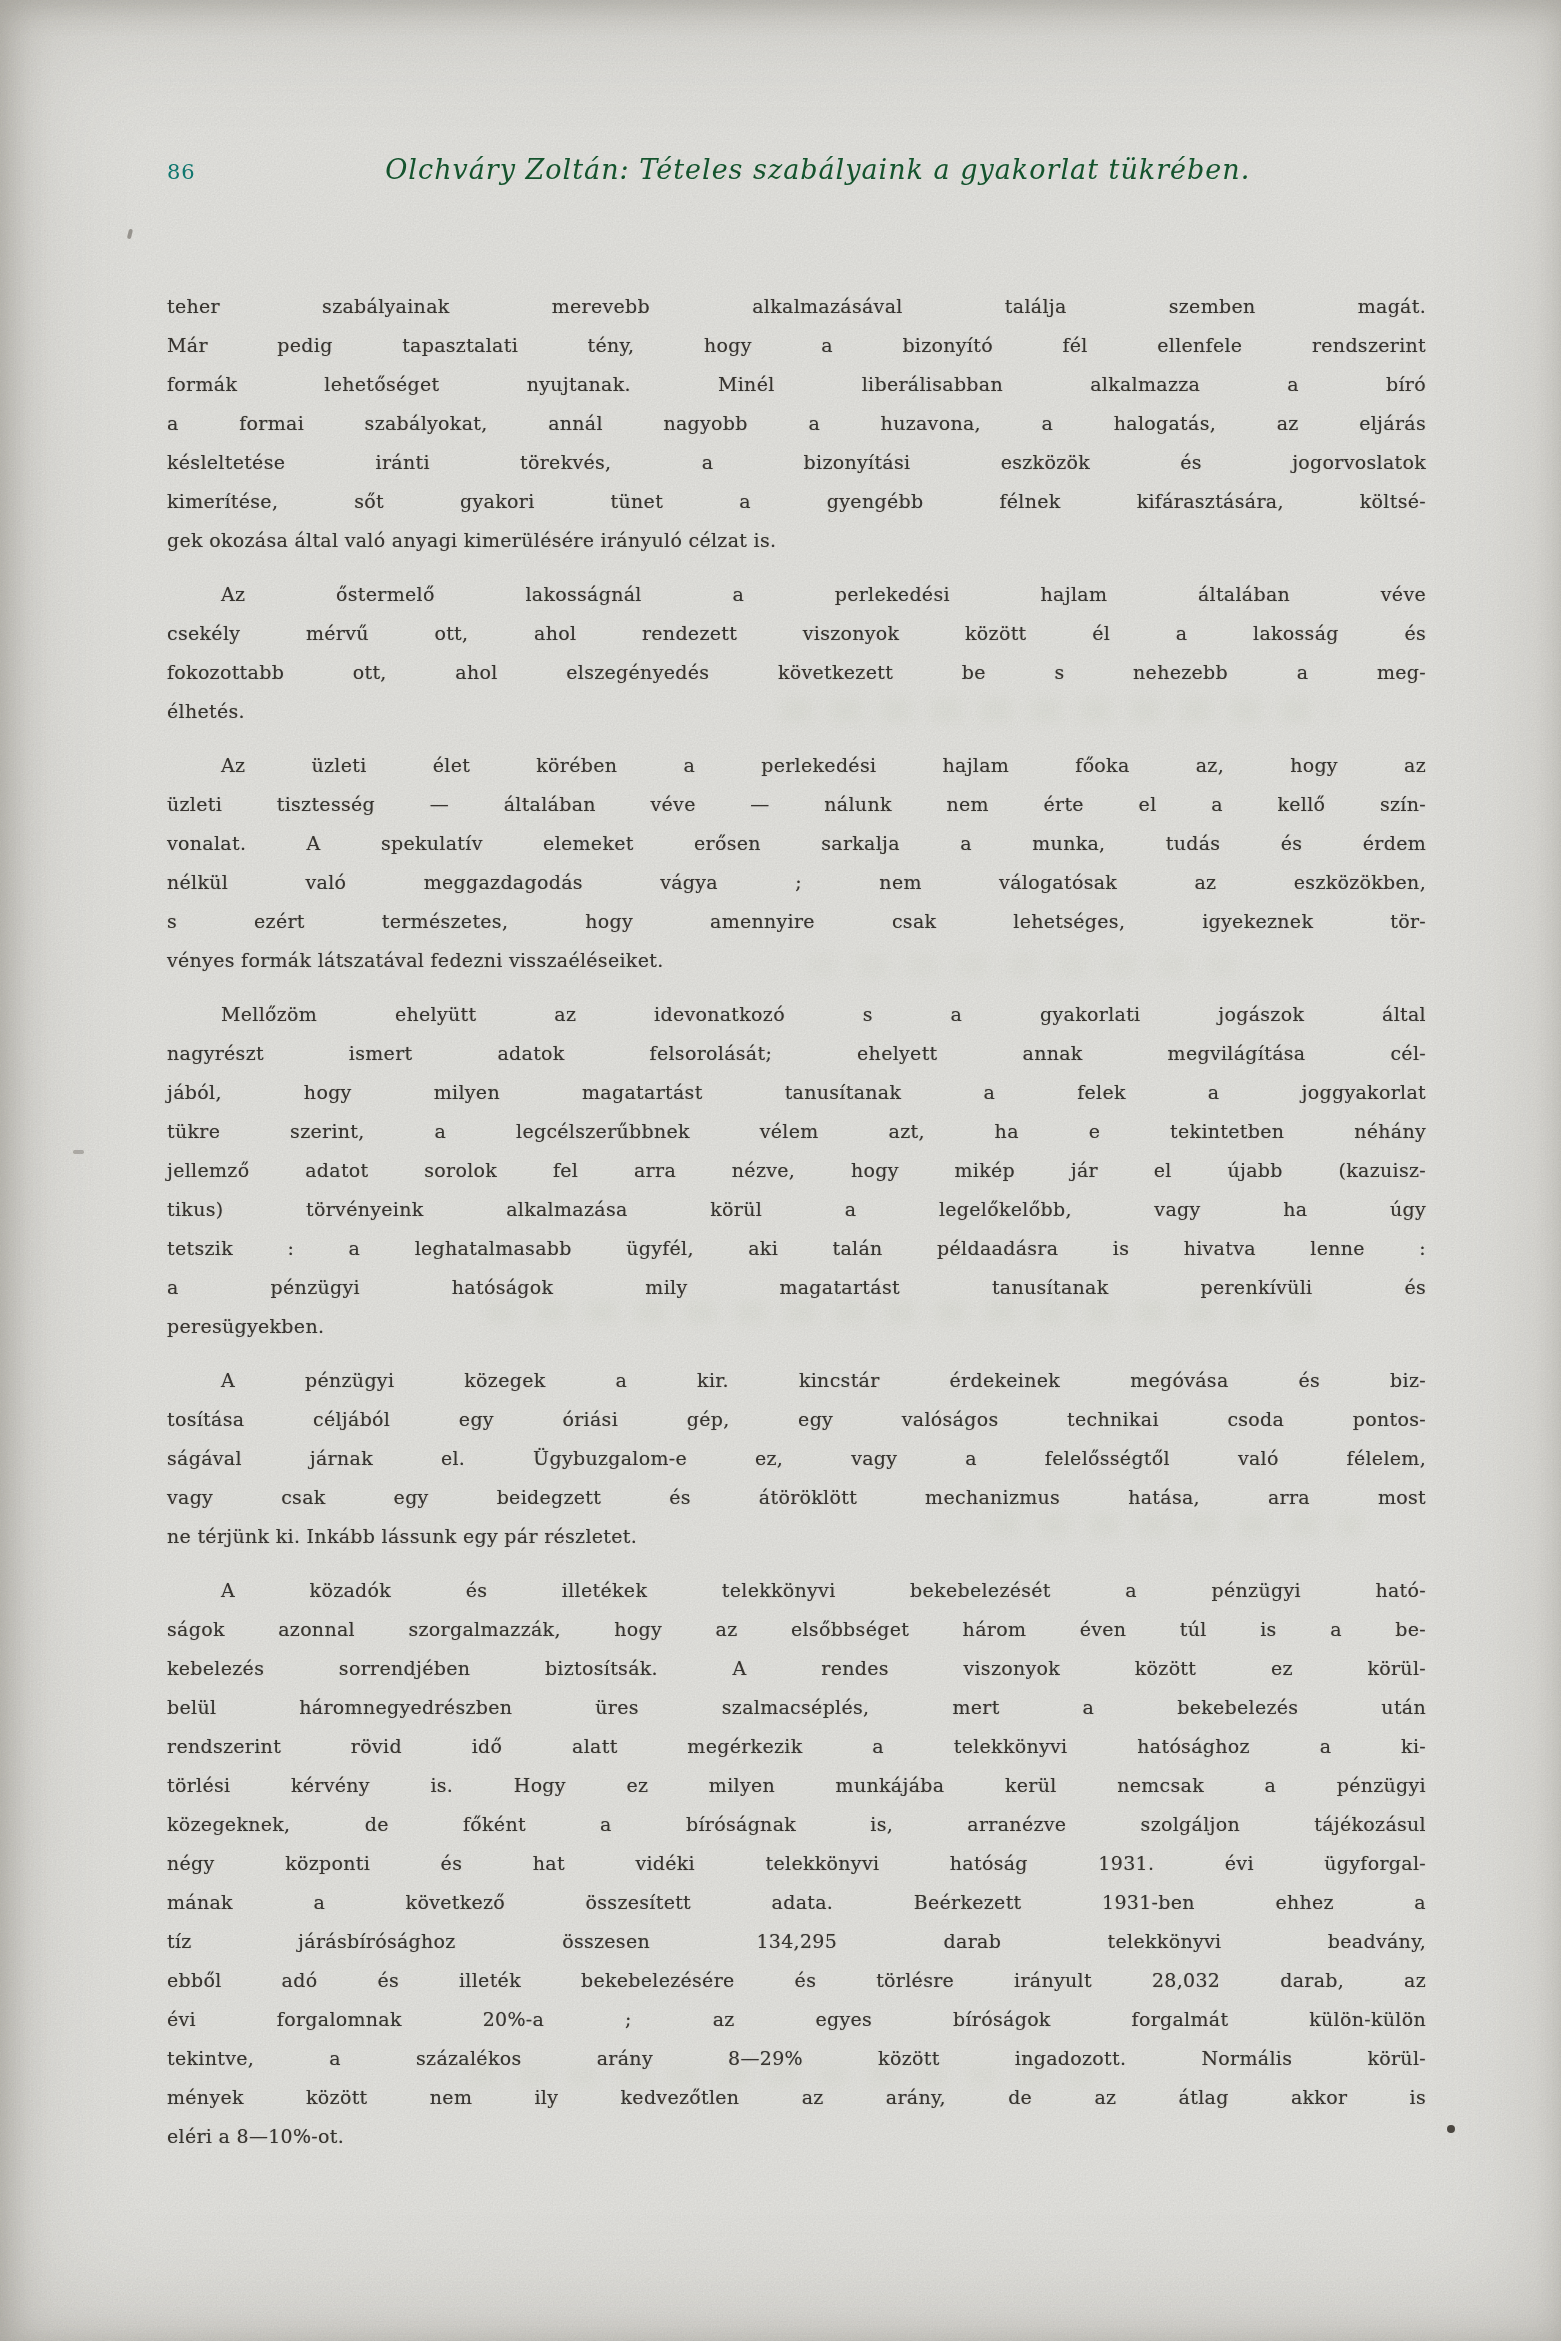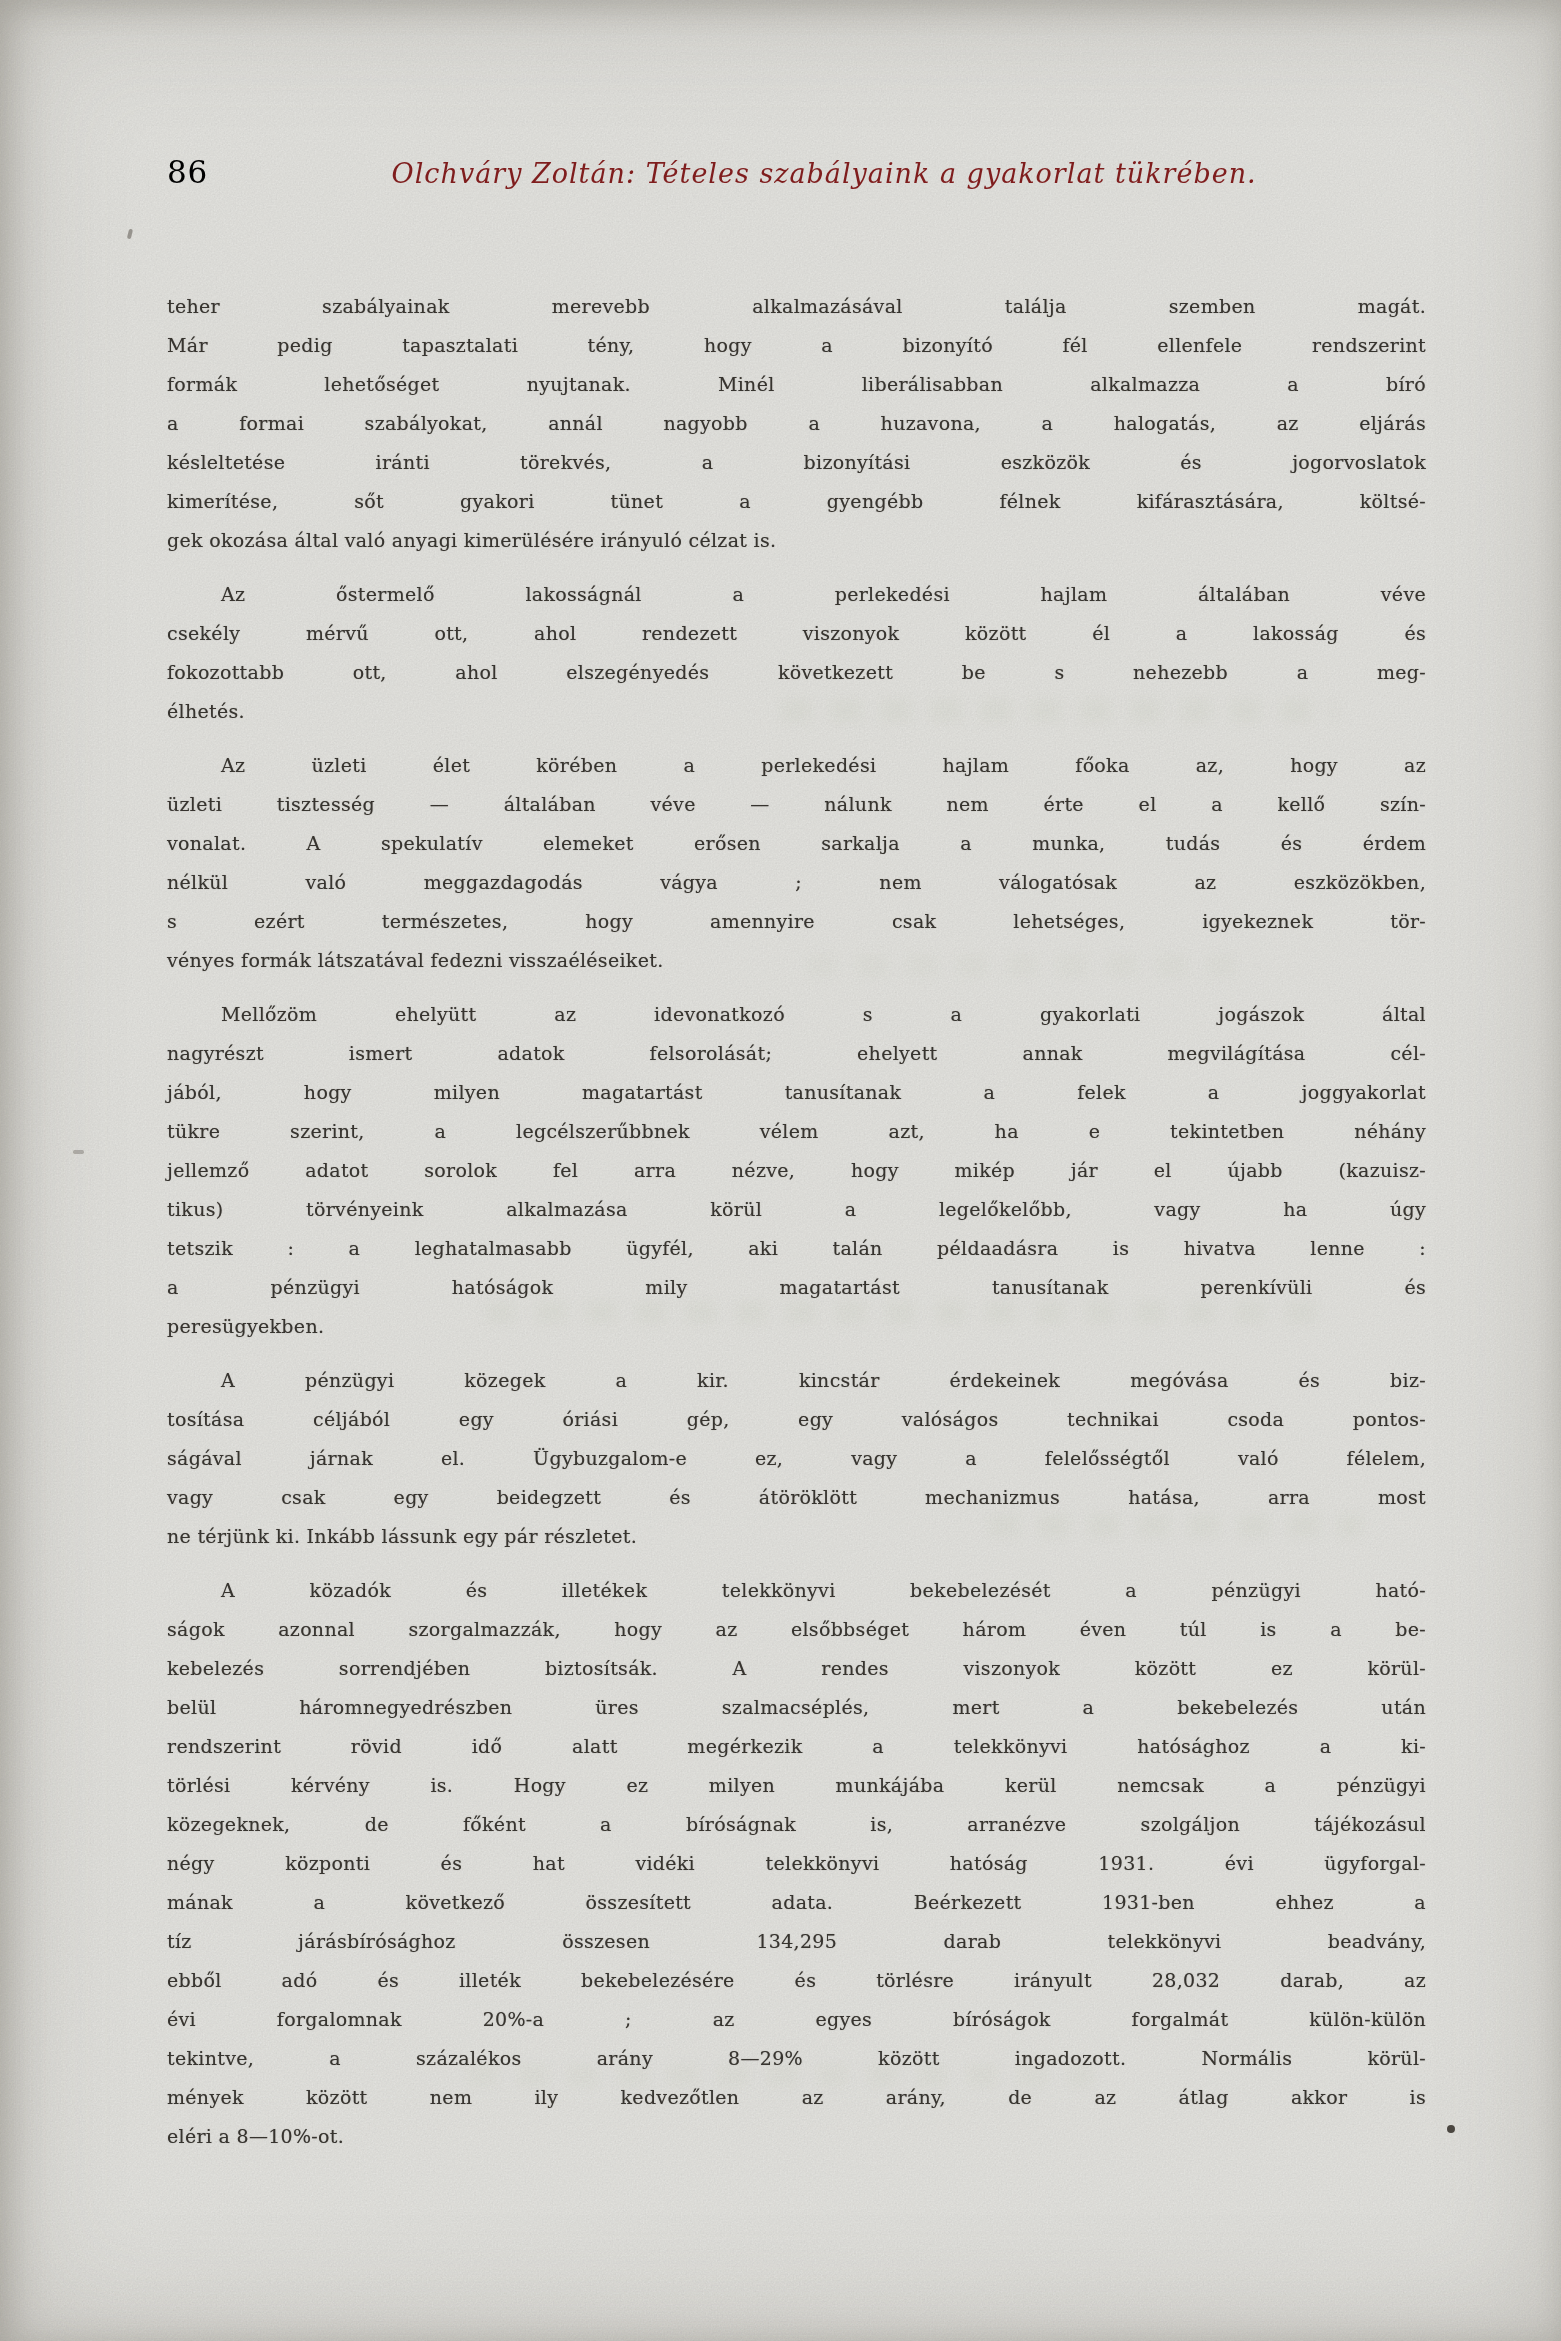--- a/index.html
+++ b/index.html
@@ -14,25 +14,25 @@
   .vignette {
     position:absolute; inset:0; pointer-events:none;
     box-shadow: inset 0 0 121px rgba(110,105,95,0.28), inset 15.6px 0 35px rgba(110,105,95,0.22), inset 0 12px 26px rgba(110,105,95,0.15);
   }
   .grain { position:absolute; inset:0; opacity:.5; mix-blend-mode:multiply; pointer-events:none; }
 
   .header-row {
     position:absolute; left:167px; top:154px; width:1259px;
     display:flex; align-items:baseline;
   }
-  .page-number { font-size:31px; letter-spacing:0.9px; color:#000000; }
+  .page-number { font-size:21px; letter-spacing:0.9px; color:#0f766e; }
   .running-title {
     flex:1; text-align:center;
     font-style:italic; font-size:27px; letter-spacing:1px;
-    color:#7f1d1d;
+    color:#14532d;
     transform:translateX(7px);
   }
 
   .body-text {
     position:absolute; left:167px; top:287px; width:1259px;
     font-size:19px; line-height:39px;
     letter-spacing:0.3px;
     text-shadow: 0 0 0.9px rgba(45,41,36,0.45);
   }
   .line { text-align:justify; text-align-last:justify; height:39px; overflow:visible; }

